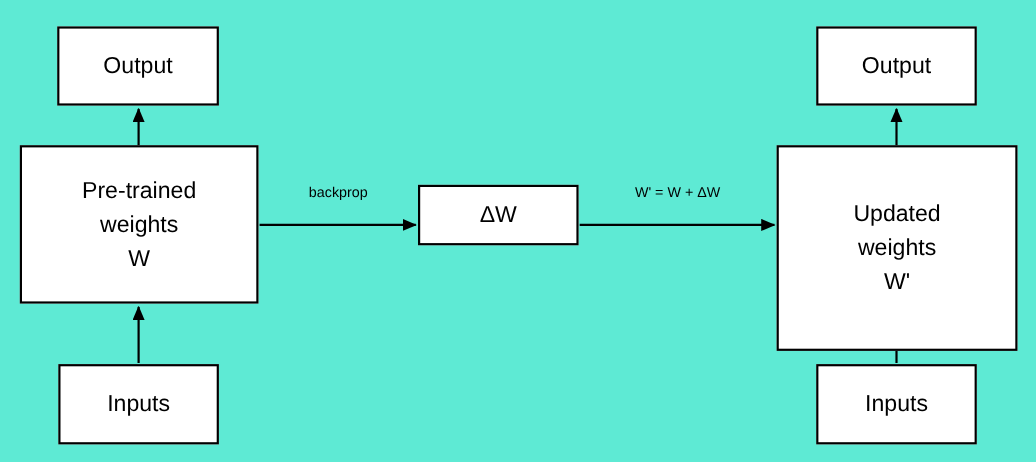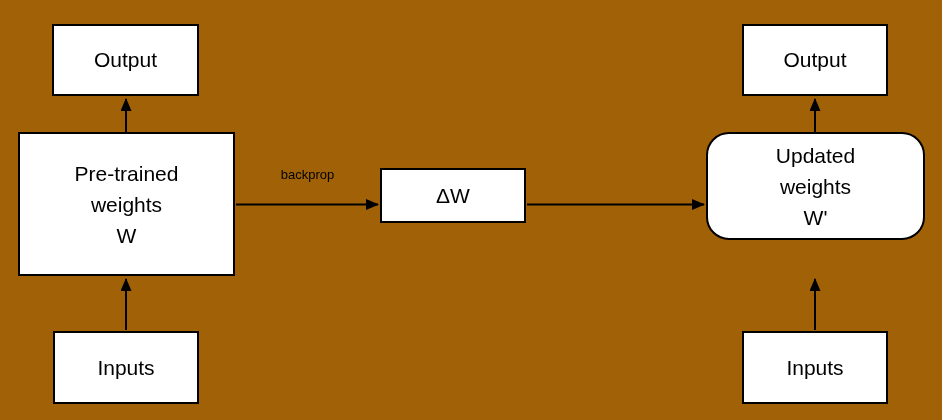--- a/index.html
+++ b/index.html
@@ -4,21 +4,21 @@
 <style>
   html, body {
     margin: 0;
     padding: 0;
     background: #ffffff;
   }
   .canvas {
     position: relative;
     width: 942px;
     height: 420px;
-    background: #a16207;
+    background: #5eead4;
     font-family: "Liberation Sans", sans-serif;
     color: #000000;
     overflow: hidden;
   }
   .edges-layer {
     position: absolute;
     left: 0;
     top: 0;
     width: 942px;
     height: 420px;
@@ -85,26 +85,27 @@
   </div>
 
   <div class="node small" style="left:380px; top:168px; width:146px; height:55px;">
     <span class="node-label">ΔW</span>
   </div>
 
   <div class="node small" style="left:742px; top:24px; width:146px; height:72px;">
     <span class="node-label">Output</span>
   </div>
 
-  <div class="node" style="left:706px; top:132px; width:219px; height:108px;border-radius:23px;">
+  <div class="node" style="left:706px; top:132px; width:219px; height:187px;">
     <span class="node-label">Updated
 weights
 W'</span>
   </div>
 
   <div class="node small" style="left:742px; top:331px; width:146px; height:73px;">
     <span class="node-label">Inputs</span>
   </div>
 
   <div class="edge-label" style="left:235px; top:163px; width:145px;">backprop</div>
 
+  <div class="edge-label" style="left:520px; top:163px; width:192px;">W' = W + ΔW</div>
 
 </div>
 
 </body></html>

